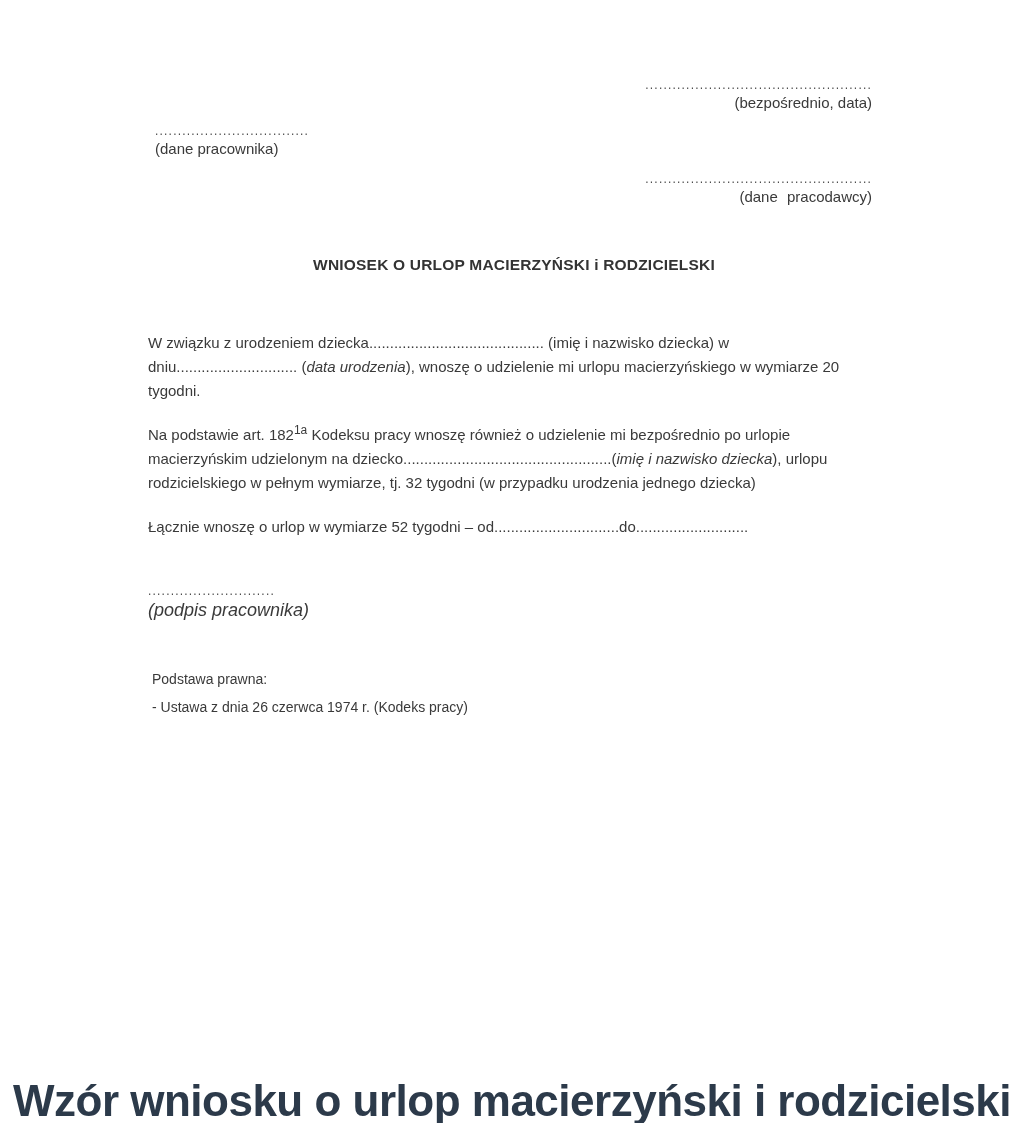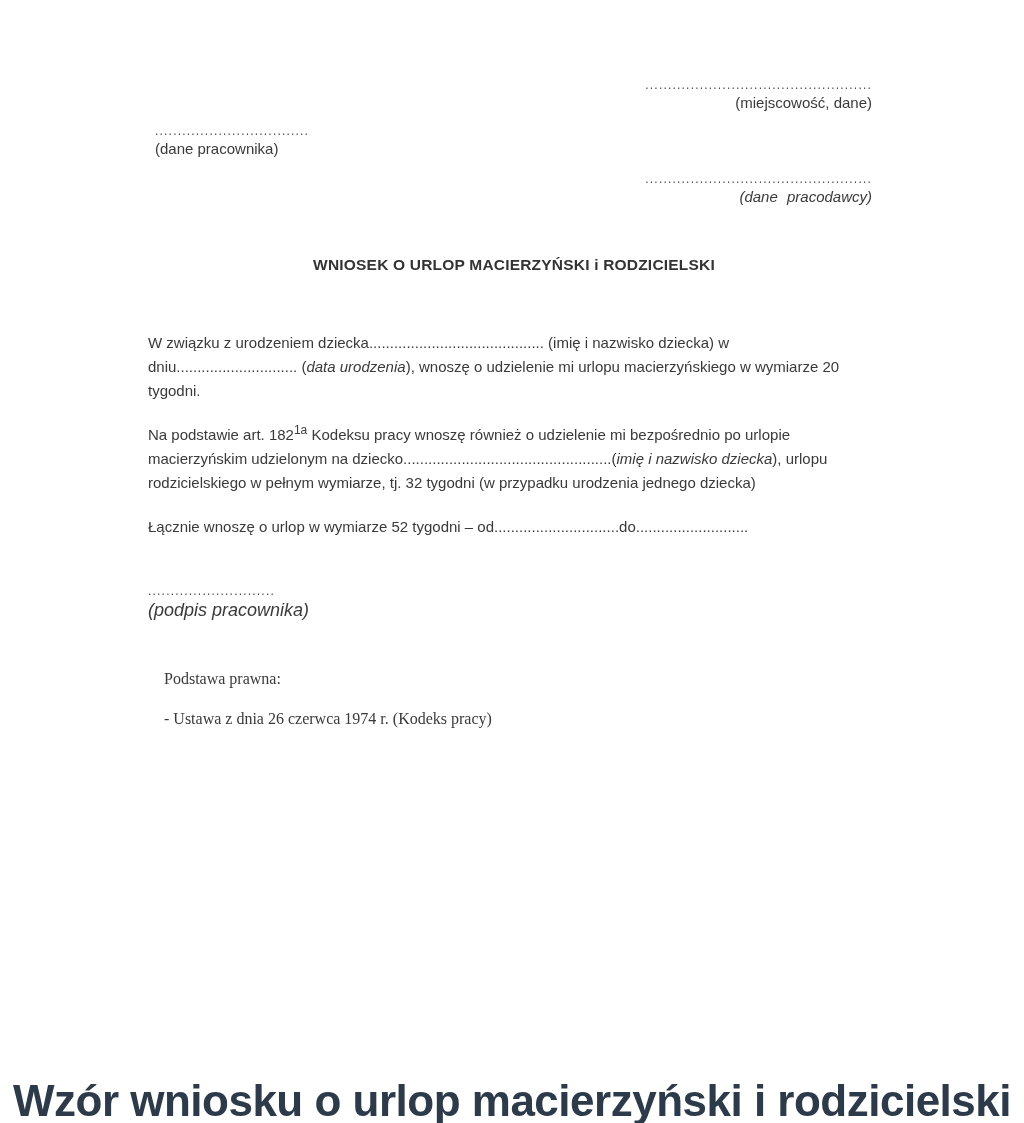--- a/index.html
+++ b/index.html
@@ -28,21 +28,21 @@
     color: #4a4a4a;
     line-height: 14px;
     white-space: nowrap;
   }
   .hlabel {
     font-size: 15px;
     line-height: 20px;
     margin-top: 1px;
     color: #3a3a3a;
   }
-  .hlabel.italic { font-style: italic; word-spacing: 5px; }
+  .hlabel.italic { word-spacing: 5px; }
 
   
   .doc-title {
     position: absolute;
     top: 256px;
     left: 2px;
     width: 100%;
     text-align: center;
     font-size: 15.5px;
     font-weight: bold;
@@ -74,24 +74,23 @@
     line-height: 16px;
   }
   .sig-label {
     font-style: italic;
     font-size: 18px;
     line-height: 22px;
     margin: 0 0 0 0;
   }
   .legal { margin-top: 46px; }
   .legal-heading, .legal-item {
-    font-size: 16px;
+    font-size: 14px;
     line-height: 24px;
-    margin: 16px;
-    font-family: Liberation Serif, serif;
+    margin: 4px;
   }
 
   
   .bottom-caption {
     position: absolute;
     top: 1076px;
     left: 0;
     width: 100%;
     text-align: center;
     font-size: 44px;
@@ -100,21 +99,21 @@
     white-space: nowrap;
   }
 </style>
 </head>
 <body>
 
 <div class="canvas">
 
   <div class="hblock right-1">
     <div class="dots">..................................................</div>
-    <div class="hlabel">(miejscowość, dane)</div>
+    <div class="hlabel">(bezpośrednio, data)</div>
   </div>
 
   <div class="hblock left-1">
     <div class="dots">..................................</div>
     <div class="hlabel">(dane pracownika)</div>
   </div>
 
   <div class="hblock right-2">
     <div class="dots">..................................................</div>
     <div class="hlabel italic">(dane pracodawcy)</div>

